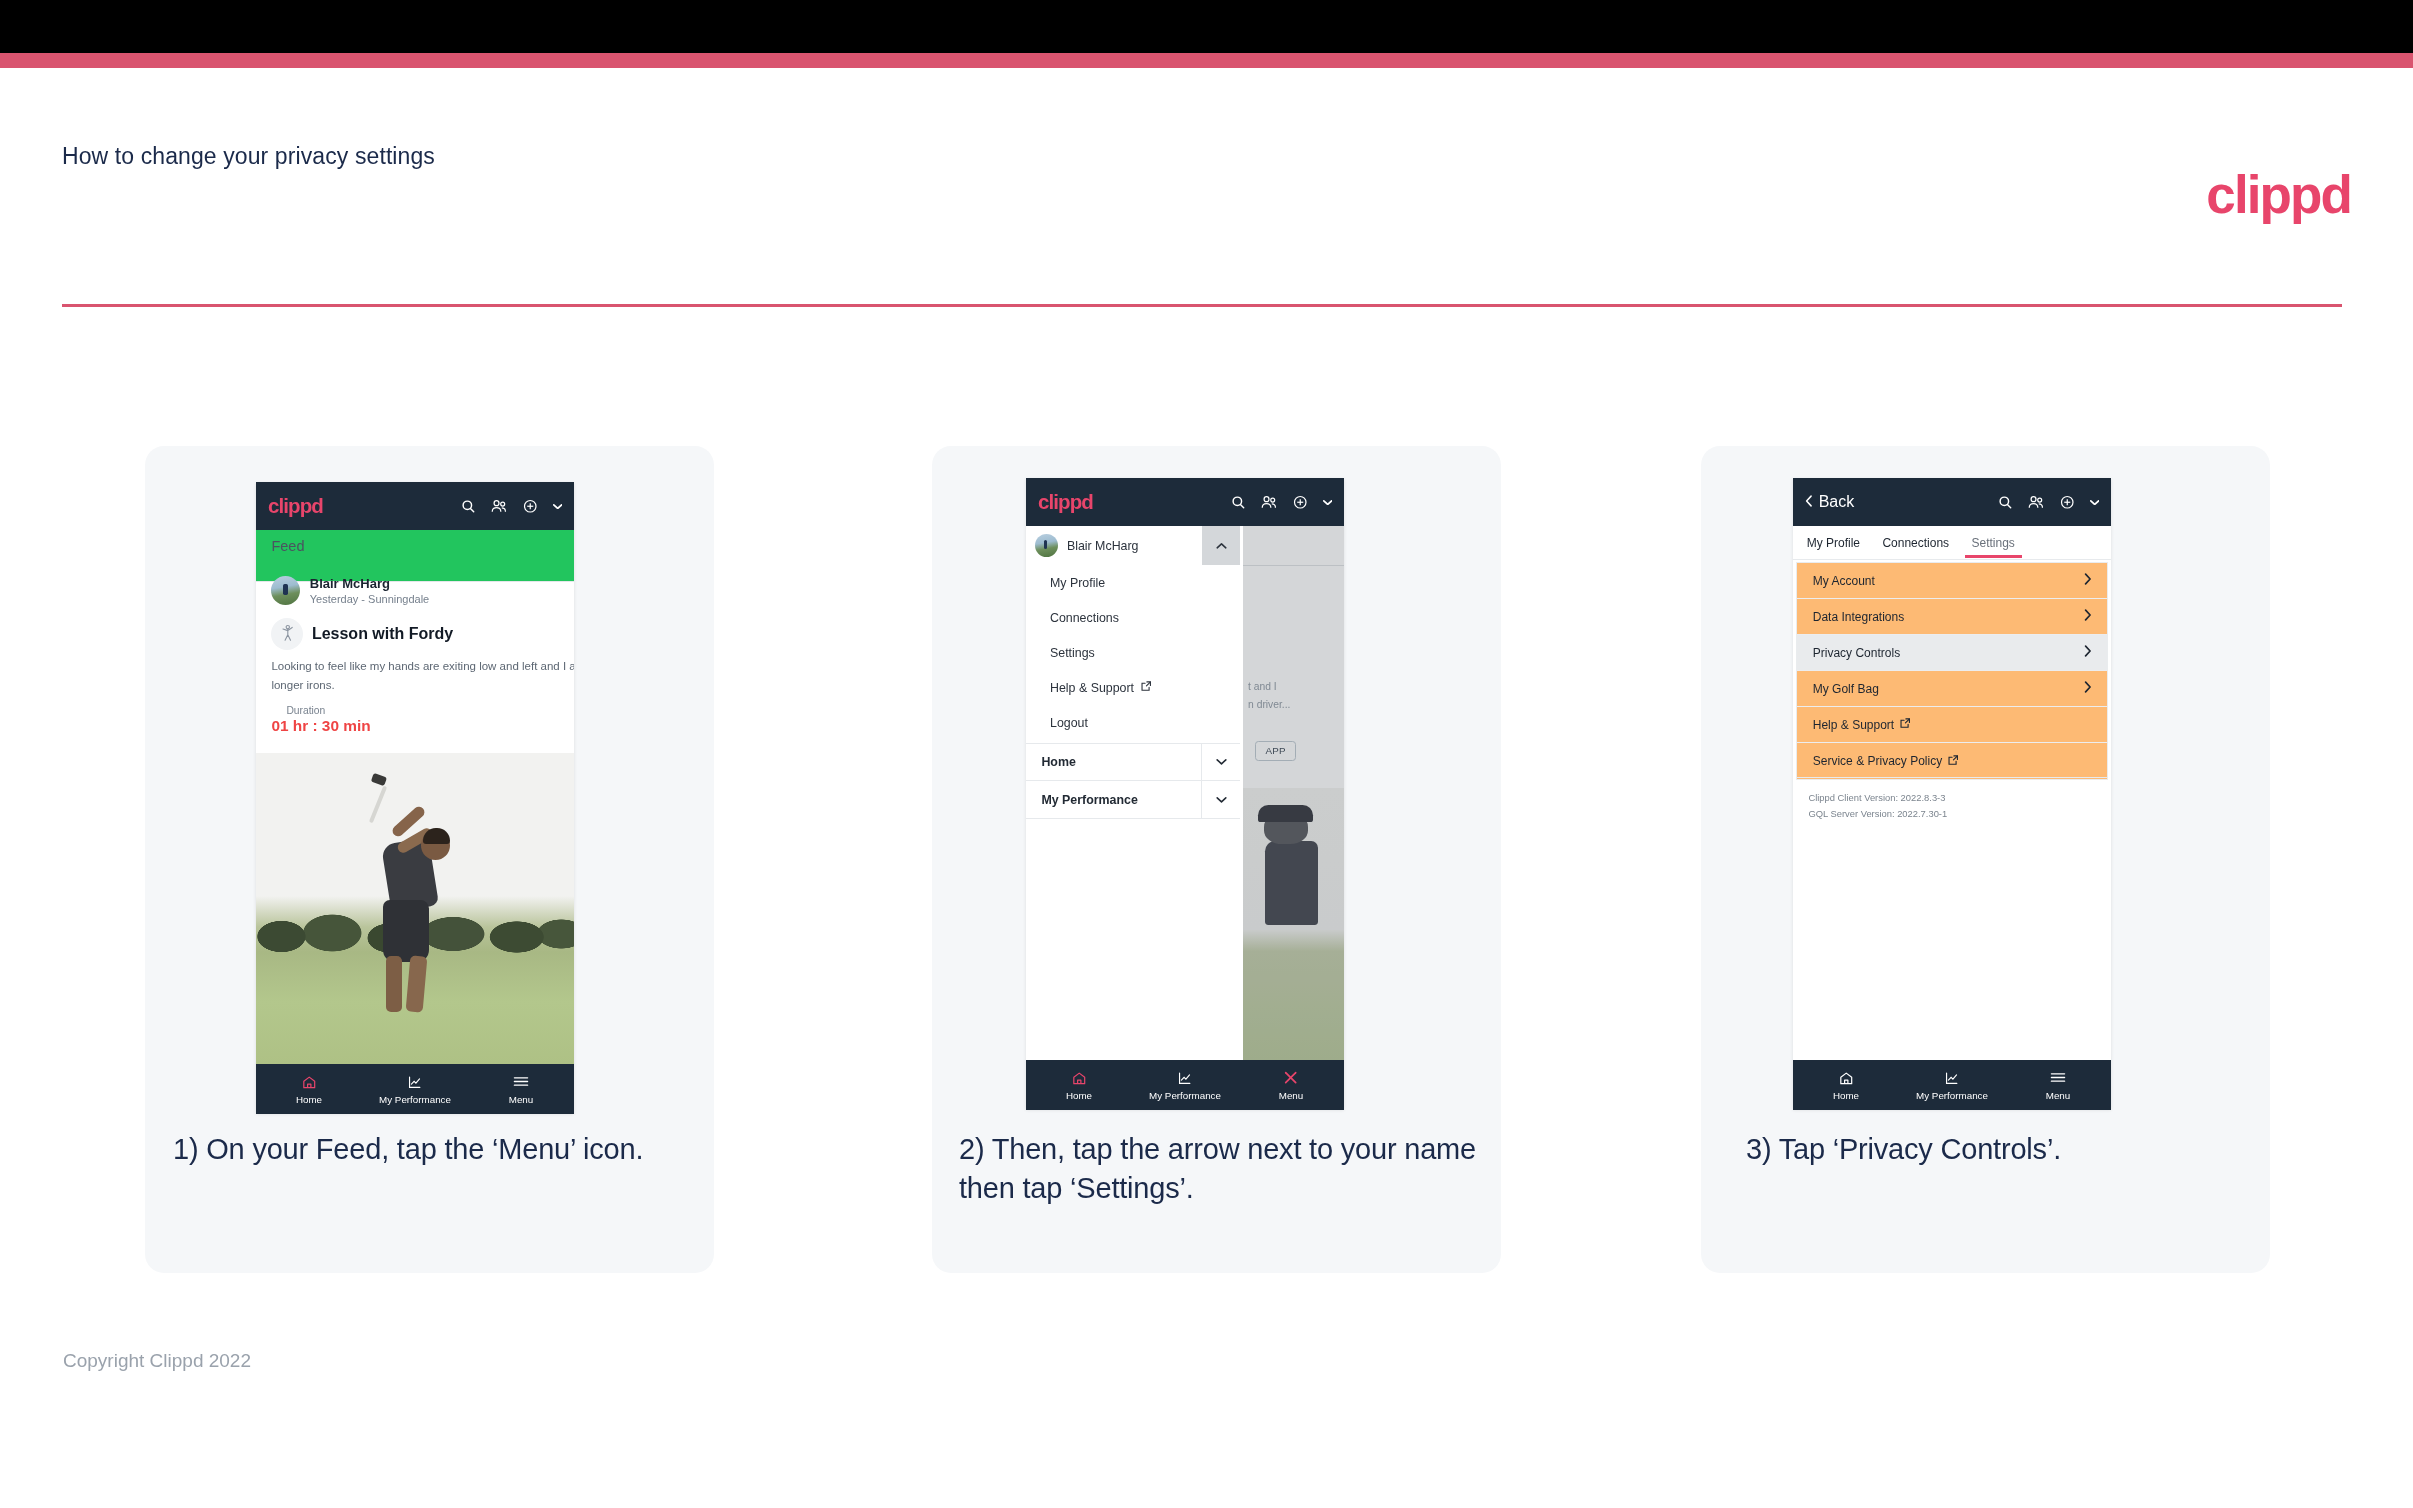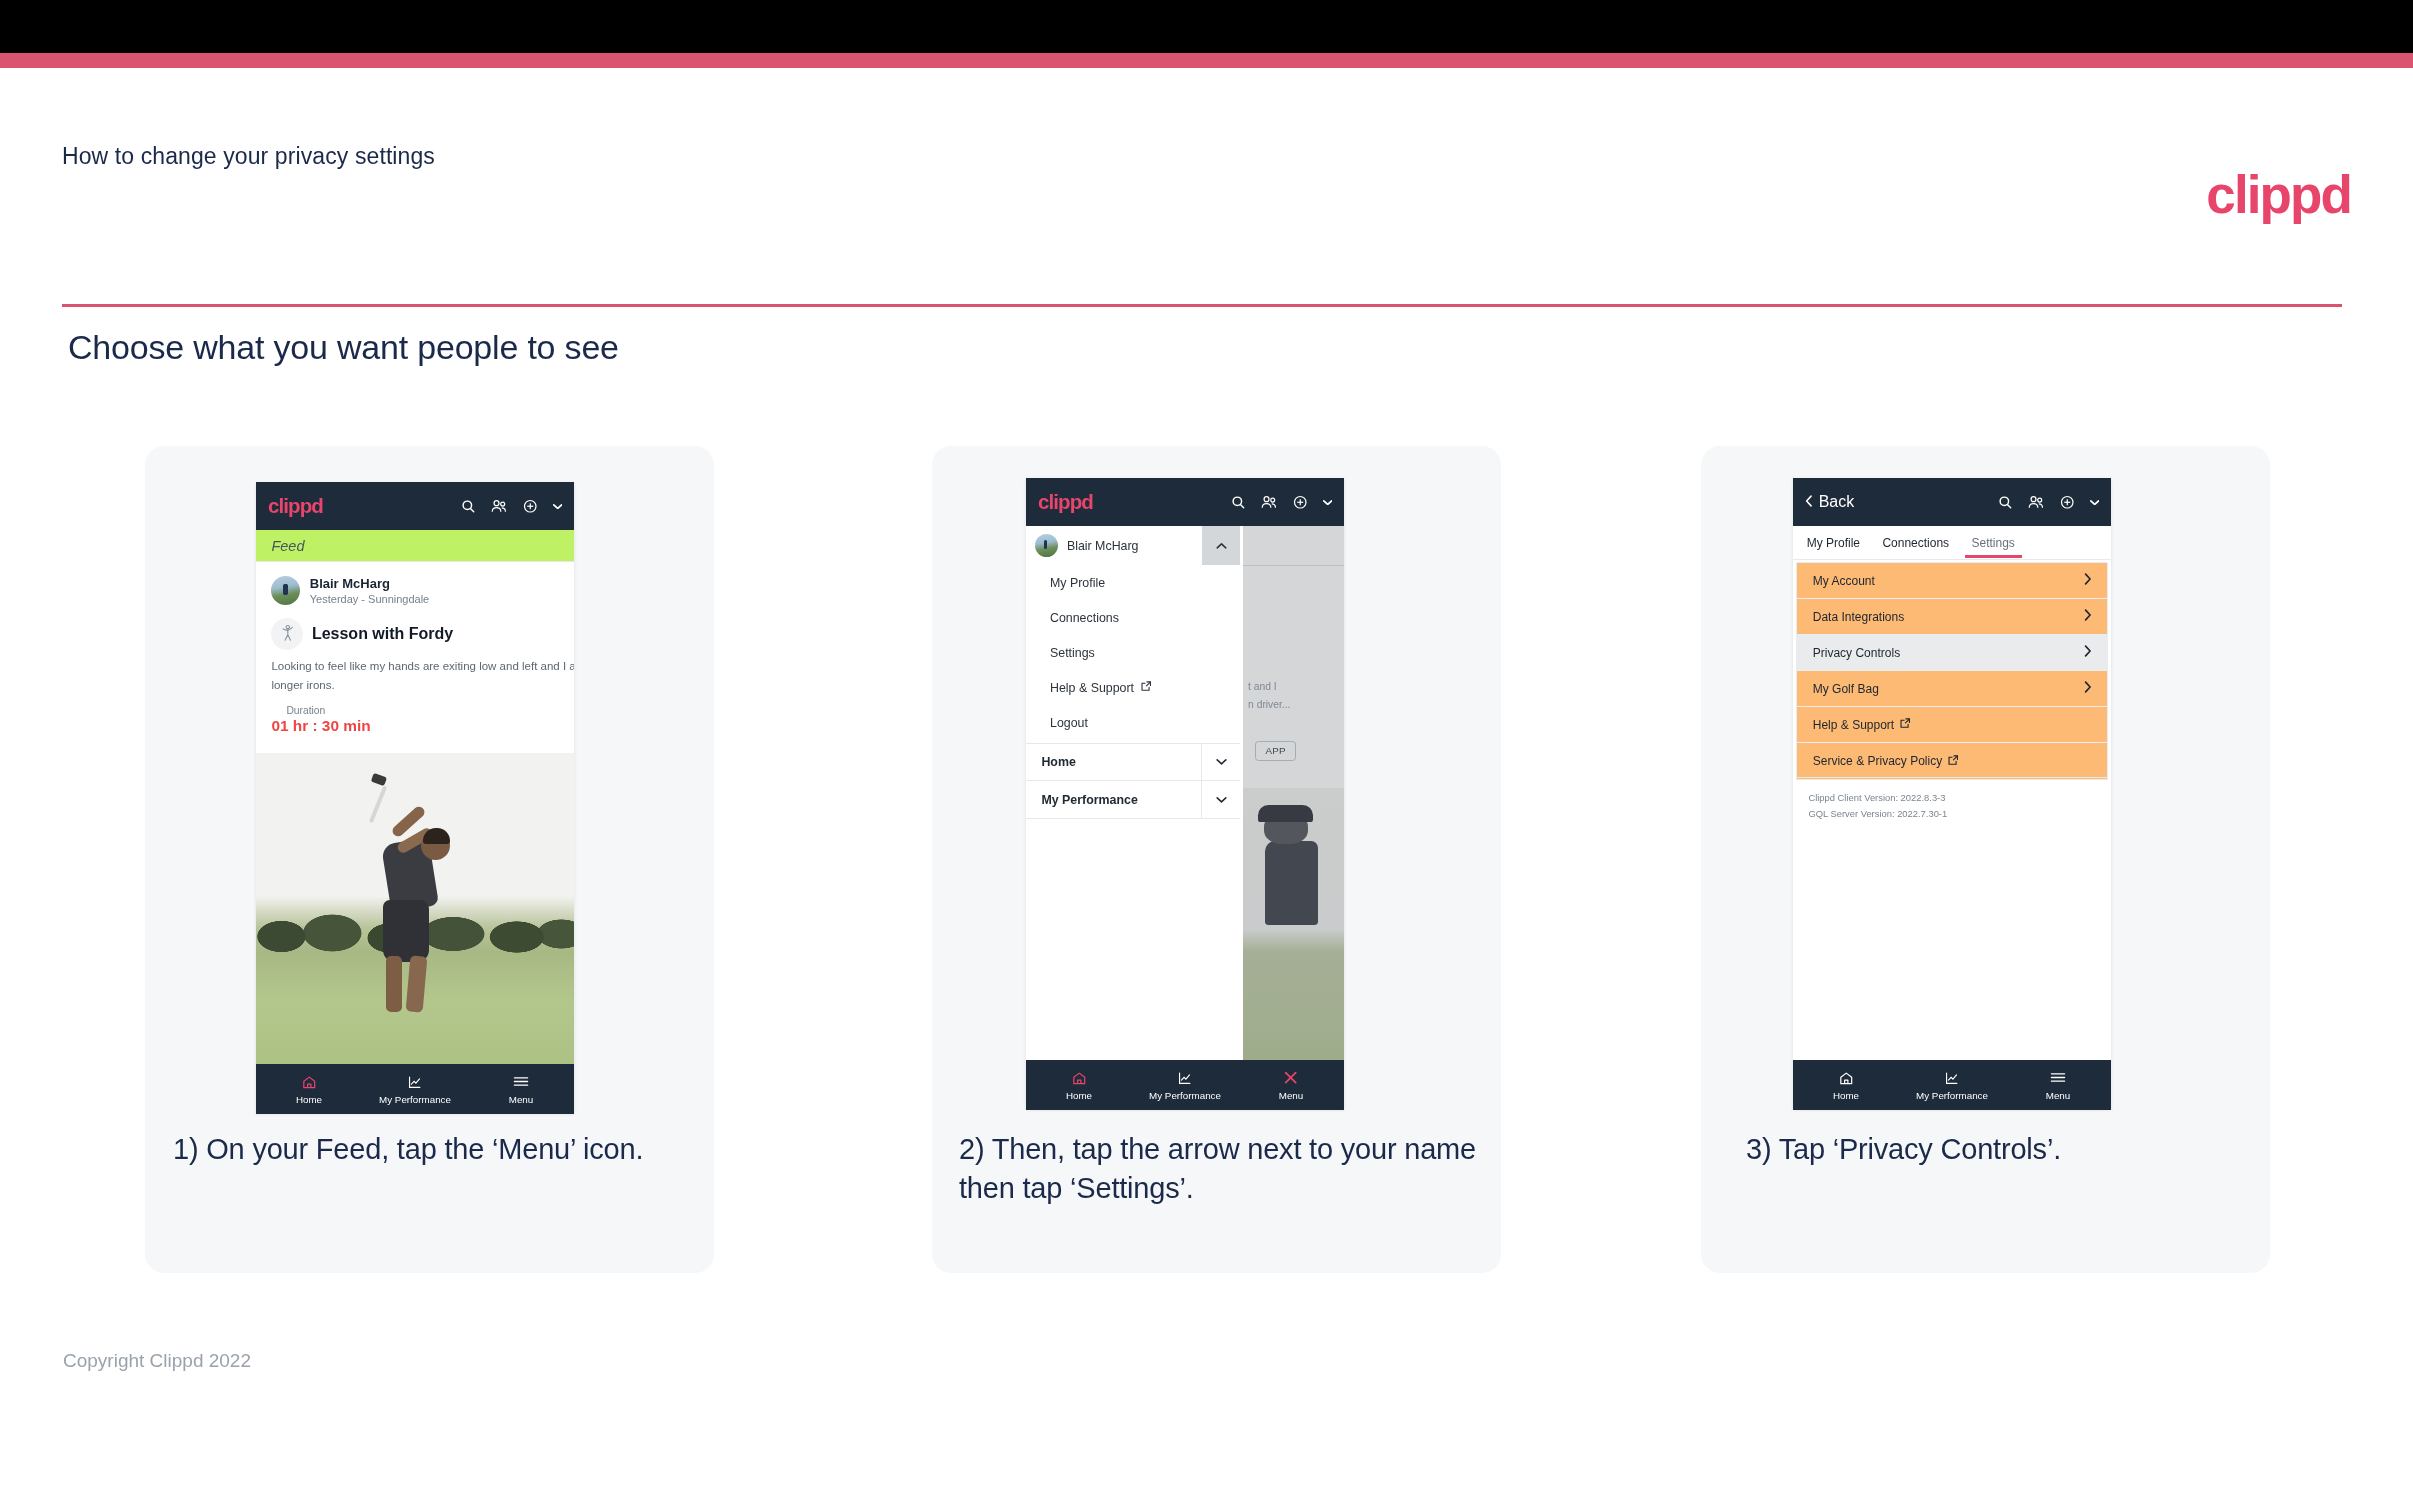--- a/index.html
+++ b/index.html
@@ -102,23 +102,22 @@
   }
   .app-bar-actions {
     margin-left: auto; display: flex;
     align-items: center; gap: 15.4px;
   }
   .app-bar-actions svg { display: block; }
 
   
   .feed-tabs {
     position: absolute; top: 48px; left: 0; right: 0;
-    height: 32px; background: #bef264;
+    height: 52px; background: #22c55e;
     border-bottom: 1.7px solid #e4e7ea;
-    font-style: italic;
   }
   .feed-tab {
     position: absolute; left: 15.4px; top: 7.7px;
     font-size: 14.5px; color: #4b5360;
   }
 
   
   .post { position: absolute; top: 85px; left: 0; right: 0; }
   .post-head {
     display: flex; align-items: center;
@@ -410,21 +409,20 @@
 <div class="topbar-black"></div>
 <div class="topbar-pink"></div>
 
 <div class="slide-header">
   <div class="header-eyebrow">How to change your privacy settings</div>
   <div class="header-logo">clippd</div>
   <div class="header-rule"></div>
 </div>
 
 <div class="title-block">
-  <div class="title-sub">Choose what you want people to see</div>
 </div>
 
 <div class="cards-row">
 
   <div class="step-card c1">
     <div class="phone p1">
 
       <div class="app-bar">
         <div class="app-logo">clippd</div>
         <div class="app-bar-actions">

